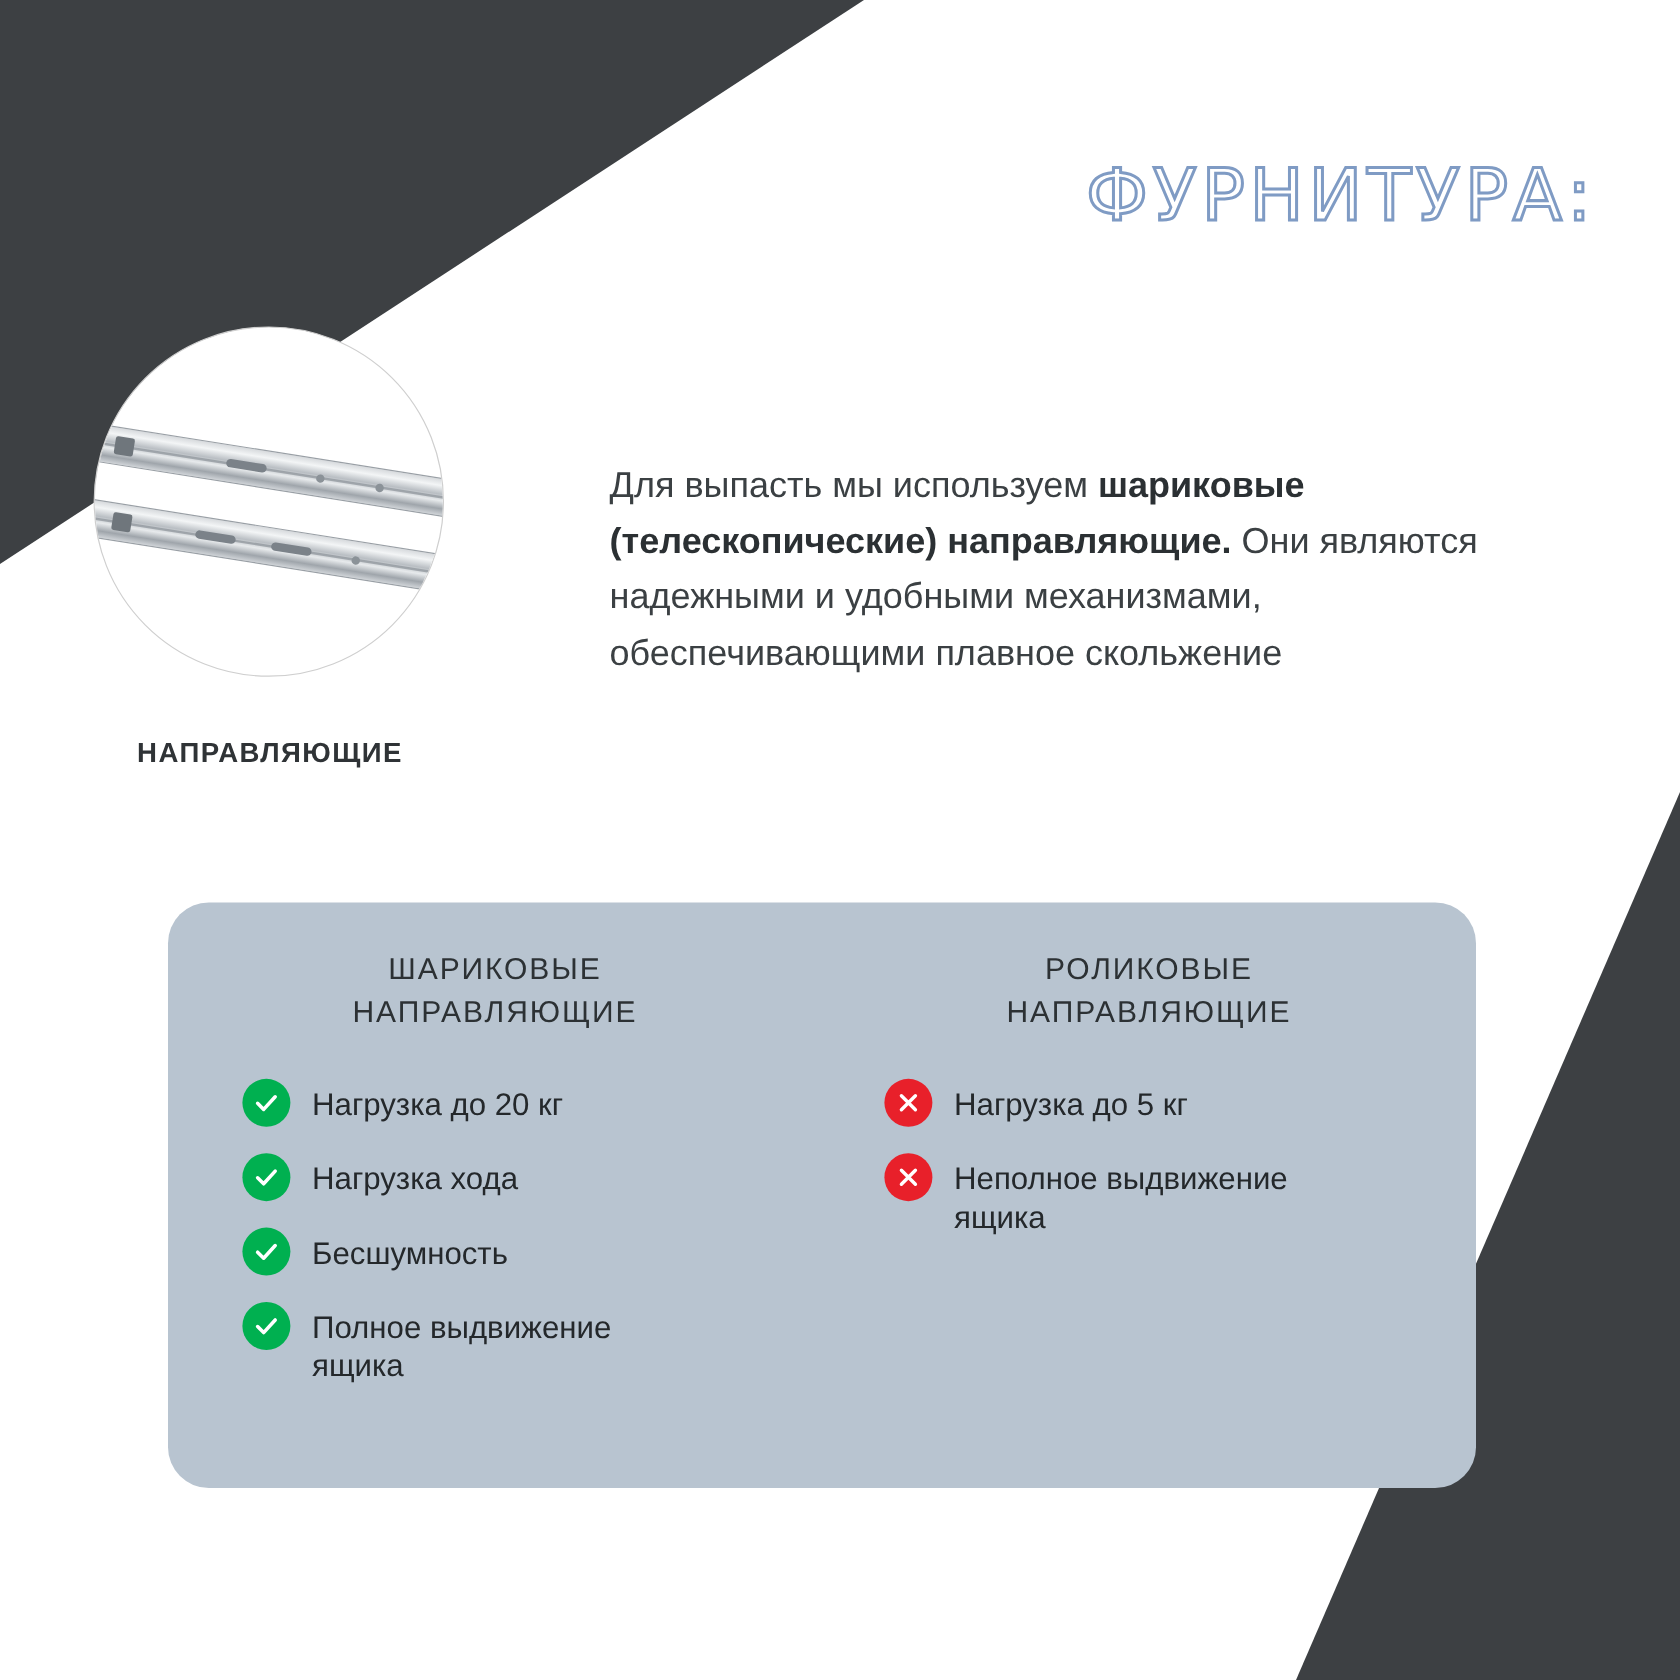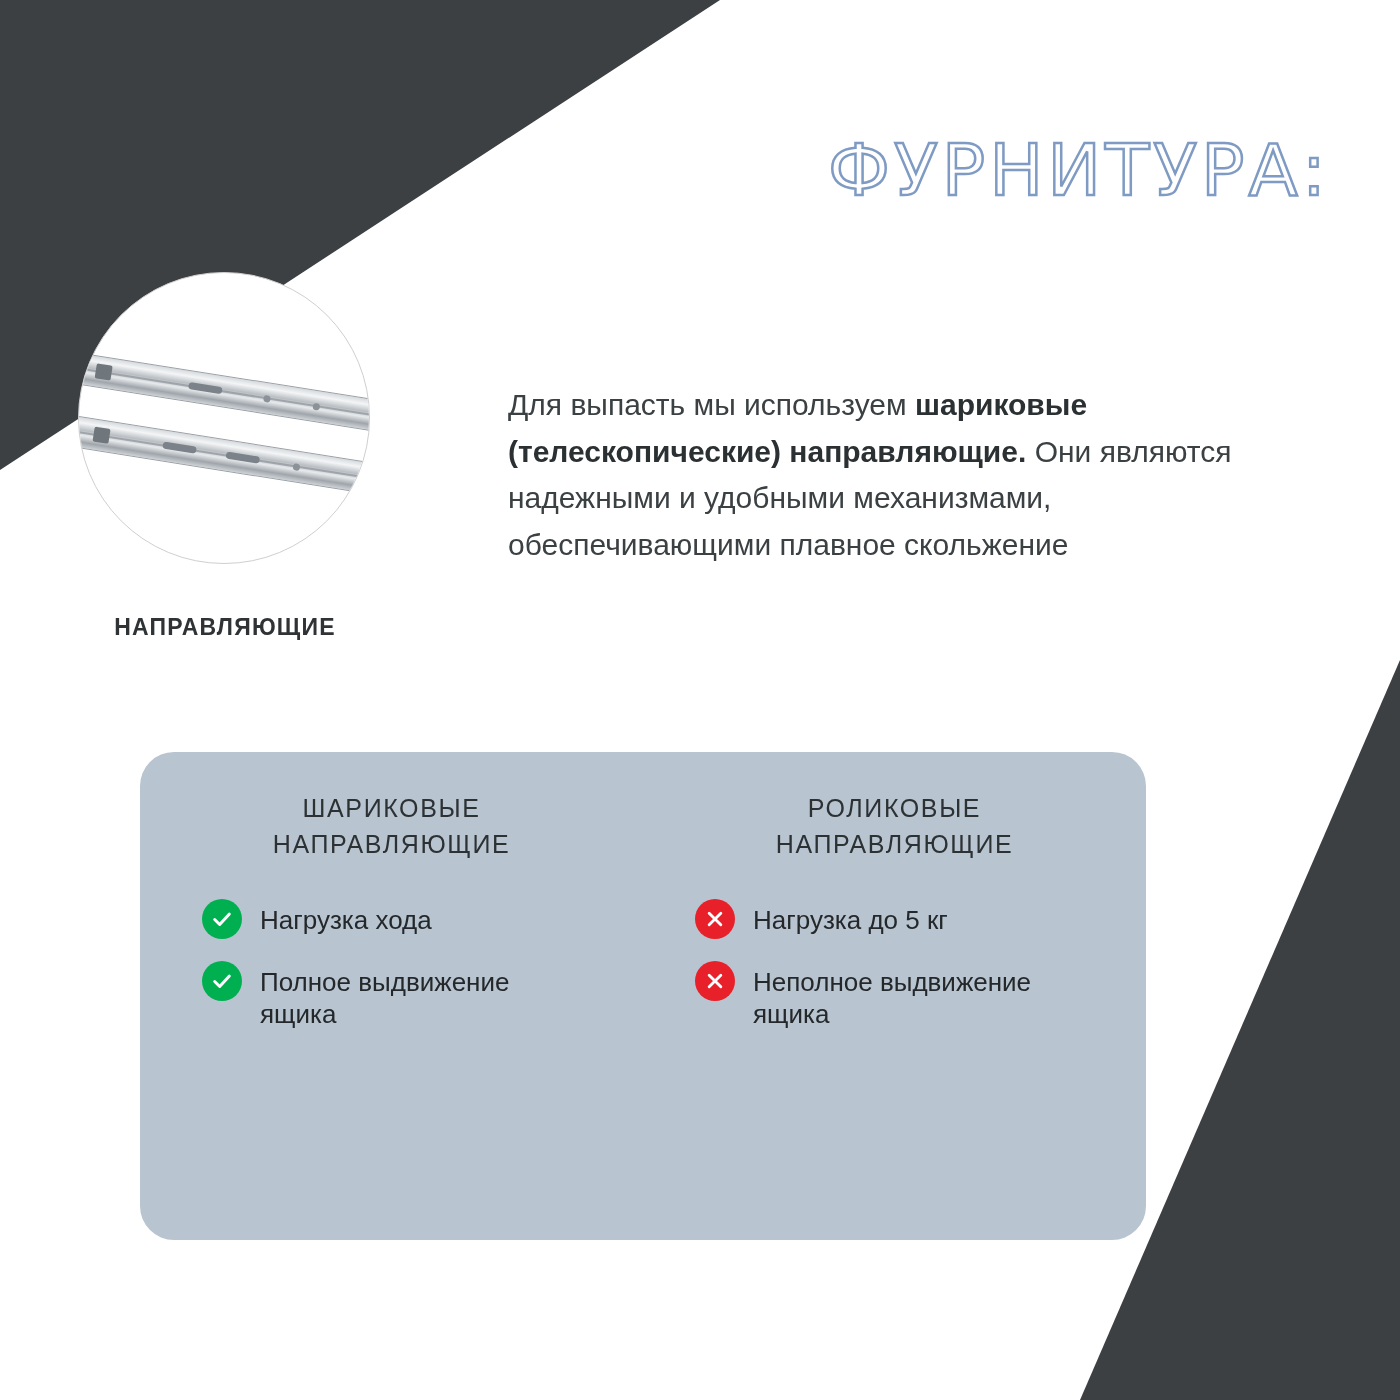--- a/index.html
+++ b/index.html
@@ -31,21 +31,21 @@
     height: 740px;
     background: #3d4043;
     clip-path: polygon(320px 0, 320px 740px, 0 740px);
   }
 
   
   .title {
     position: absolute;
     top: 128px;
     right: 70px;
-    font-size: 72px;
+    font-size: 60px;
     letter-spacing: 4px;
     font-weight: 400;
     color: transparent;
     -webkit-text-stroke: 2.5px #7f9bc4;
     text-stroke: 2.5px #7f9bc4;
     font-family: "DejaVu Sans", sans-serif;
     white-space: nowrap;
   }
 
   
@@ -137,21 +137,21 @@
     line-height: 1.55;
     color: #3b4043;
   }
   .lead b { font-weight: bold; color: #2b3033; }
 
   
   .panel {
     position: absolute;
     left: 140px;
     top: 752px;
-    width: 1006px;
+    width: 1090px;
     height: 488px;
     background: #b8c4d0;
     border-radius: 34px;
     display: flex;
   }
   .col {
     flex: 1;
     padding: 38px 0 0 0;
     box-sizing: border-box;
   }
@@ -230,30 +230,46 @@
   <span>Для выпасть мы используем </span><b>шариковые (телескопические) направляющие.</b><span> Они  являются надежными и удобными механизмами, обеспечивающими плавное скольжение</span>
 </div>
 
 <div class="panel">
 
   <div class="col col-left">
     <div class="col-head">ШАРИКОВЫЕ
 НАПРАВЛЯЮЩИЕ</div>
     <div class="items">
 
-
       <div class="item">
         <span class="badge ok">
           <svg width="22" height="22" viewBox="0 0 24 24">
               <path d="M4 12.5 L9.5 18 L20 6.5" fill="none" stroke="#ffffff" stroke-width="3.2" stroke-linecap="round" stroke-linejoin="round"></path>
             </svg>
         </span>
+        <span class="item-text">Нагрузка до 20 кг</span>
+      </div>
+
+      <div class="item">
+        <span class="badge ok">
+          <svg width="22" height="22" viewBox="0 0 24 24">
+              <path d="M4 12.5 L9.5 18 L20 6.5" fill="none" stroke="#ffffff" stroke-width="3.2" stroke-linecap="round" stroke-linejoin="round"></path>
+            </svg>
+        </span>
         <span class="item-text">Нагрузка хода</span>
       </div>
 
+      <div class="item">
+        <span class="badge ok">
+          <svg width="22" height="22" viewBox="0 0 24 24">
+              <path d="M4 12.5 L9.5 18 L20 6.5" fill="none" stroke="#ffffff" stroke-width="3.2" stroke-linecap="round" stroke-linejoin="round"></path>
+            </svg>
+        </span>
+        <span class="item-text">Бесшумность</span>
+      </div>
 
       <div class="item">
         <span class="badge ok">
           <svg width="22" height="22" viewBox="0 0 24 24">
               <path d="M4 12.5 L9.5 18 L20 6.5" fill="none" stroke="#ffffff" stroke-width="3.2" stroke-linecap="round" stroke-linejoin="round"></path>
             </svg>
         </span>
         <span class="item-text">Полное выдвижение
 ящика</span>
       </div>

